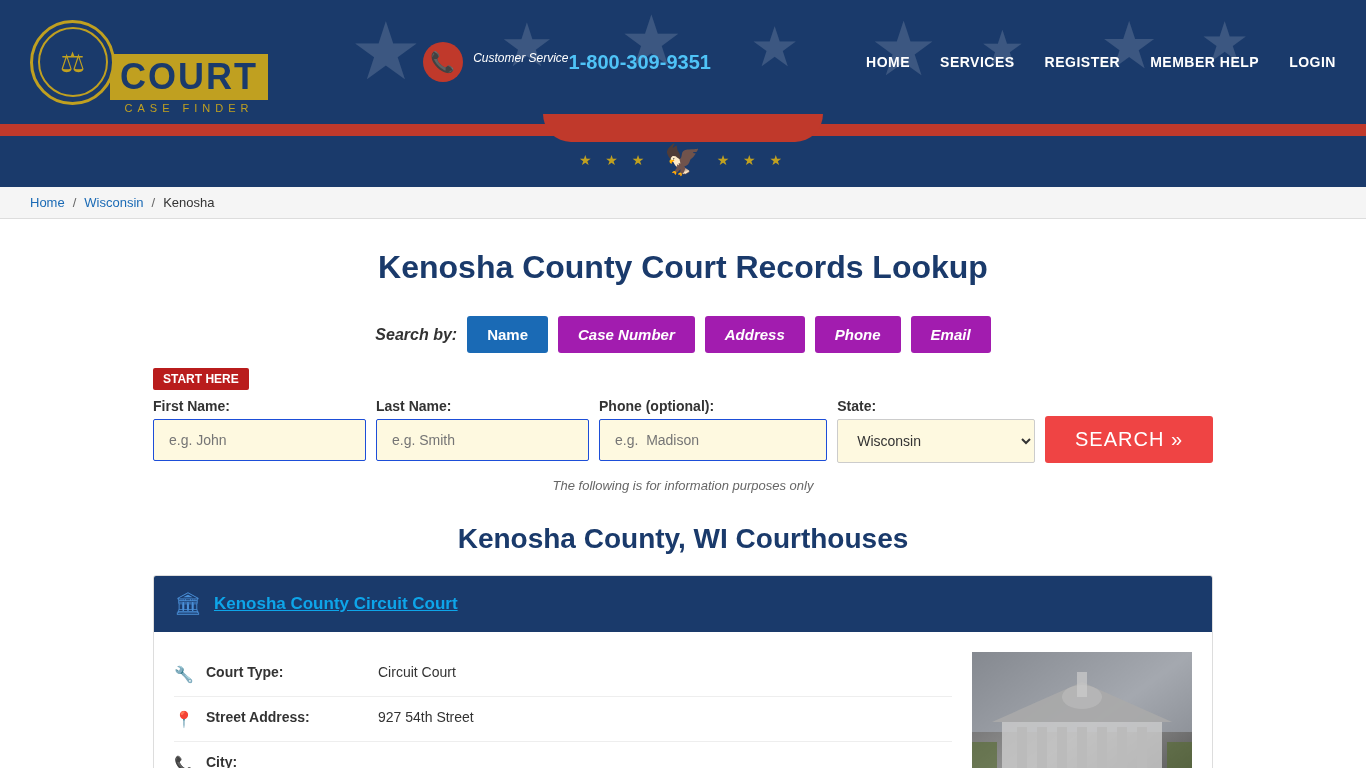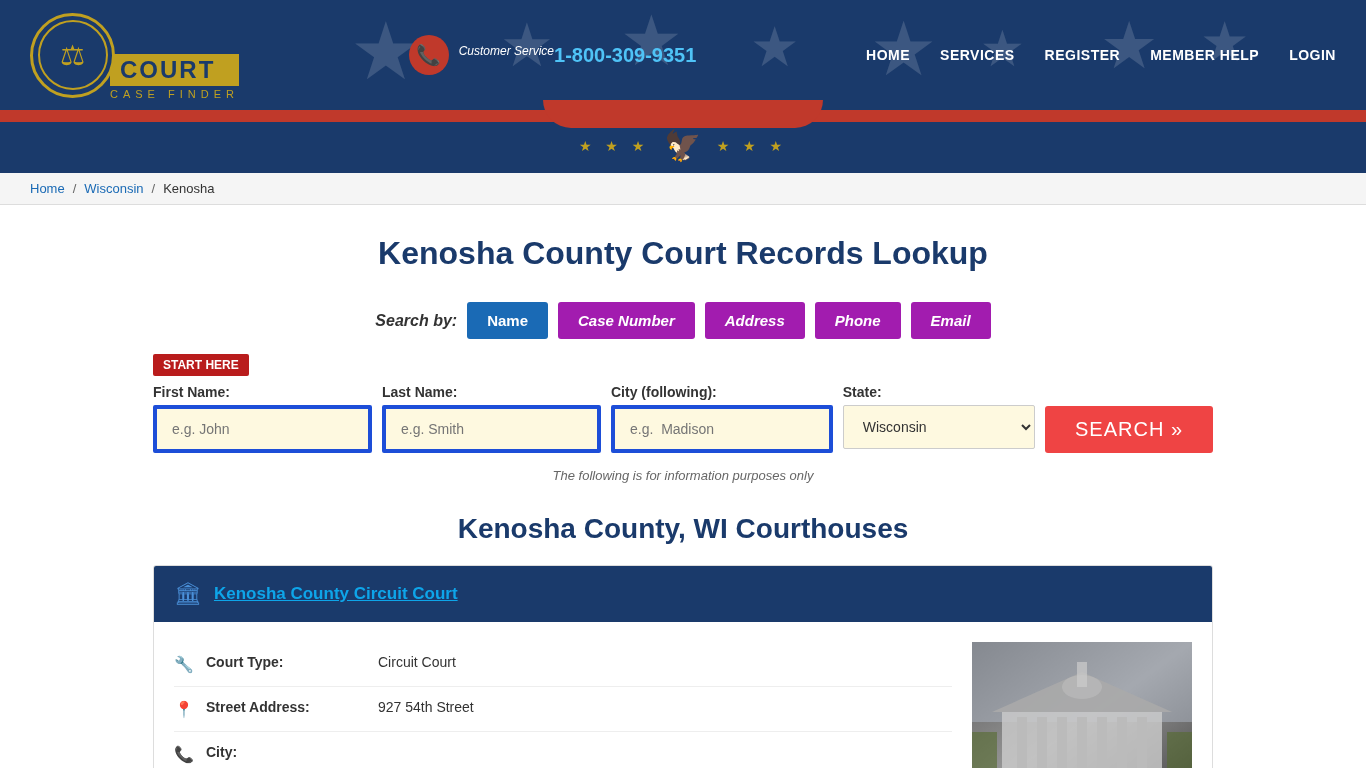--- a/index.html
+++ b/index.html
@@ -59,21 +59,21 @@
     }
     .logo-scales { color: #c0a020; font-size: 28px; }
     .logo-text-area {
       display: flex;
       flex-direction: column;
       margin-left: -5px;
     }
     .logo-court {
       background: #c0a020;
       color: #1a3a6b;
-      font-size: 24px;
+      font-size: 36px;
       font-weight: 900;
       padding: 2px 10px;
       letter-spacing: 2px;
       margin-top: 44px;
     }
     .logo-case-finder {
       color: #c0a020;
       font-size: 11px;
       letter-spacing: 5px;
       text-align: center;
@@ -205,21 +205,21 @@
       flex-direction: column;
       gap: 5px;
     }
     .form-group label {
       font-size: 14px;
       font-weight: bold;
       color: #333;
     }
     .form-input {
       padding: 12px 15px;
-      border: 4px solid #1d4ed8;
+      border: 1px solid #1d4ed8;
       font-size: 14px;
       background: #fef9e0;
       color: #aaa;
       border-radius: 2px;
     }
     .first-name-group { flex: 1.2; }
     .last-name-group { flex: 1.2; }
     .city-group { flex: 1.5; }
     .state-group { flex: 1.3; }
     .state-select {
@@ -398,21 +398,21 @@
     <div class="search-form-row">
       <div class="form-group first-name-group">
         <label>First Name:</label>
         <input type="text" class="form-input" placeholder="e.g. John" style="">
       </div>
       <div class="form-group last-name-group">
         <label>Last Name:</label>
         <input type="text" class="form-input" placeholder="e.g. Smith" style="">
       </div>
       <div class="form-group city-group">
-        <label>City (following):</label>
+        <label>Phone (optional):</label>
         <input type="text" class="form-input" placeholder="e.g.  Madison" style="">
       </div>
       <div class="form-group state-group">
         <label>State:</label>
         <select class="state-select">
           <option value="Wisconsin" selected="">Wisconsin</option>
           <option value="Alabama">Alabama</option>
           <option value="Alaska">Alaska</option>
           <option value="Arizona">Arizona</option>
           <option value="California">California</option>

